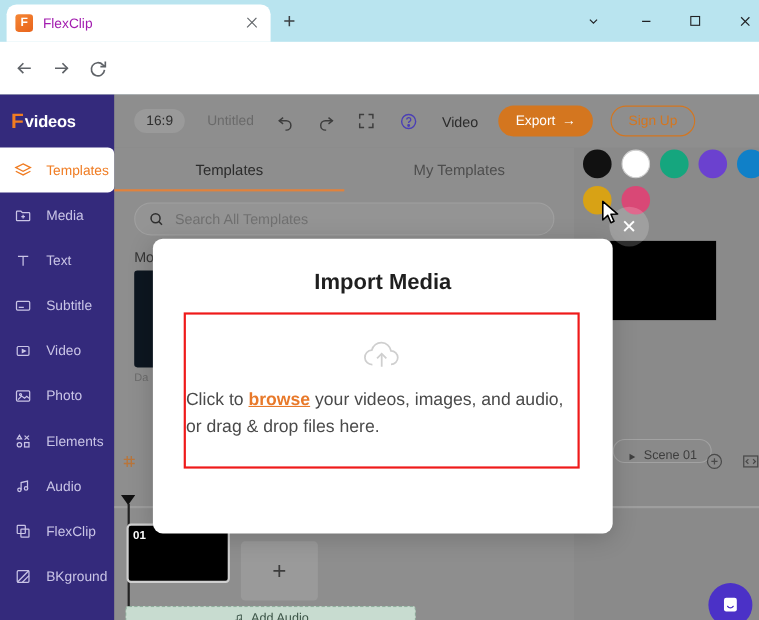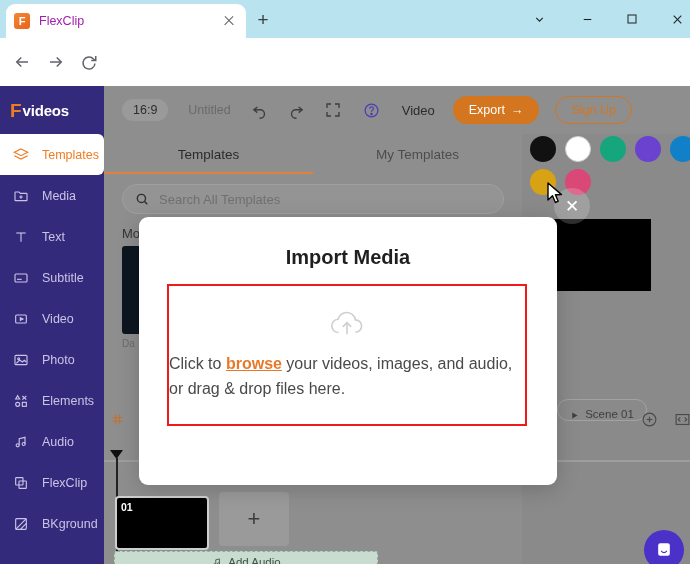--- a/index.html
+++ b/index.html
@@ -143,21 +143,21 @@
   .tl-ico { position: absolute; display: flex; align-items: center;
     justify-content: center; color: #4a4a4a; }
   .tl-track { position: absolute; left: 0; top: 56px; width: 586px; height: 2px;
     background: #9e9e9e; }
   .playhead { position: absolute; left: 6px; top: 46px; width: 13px; height: 13px; }
   .playhead-knob { width: 13px; height: 9px; background: #111;
     clip-path: polygon(0 0, 100% 0, 50% 100%); }
   .playhead-stem { position: absolute; left: 5.5px; top: 8px; width: 2px;
     height: 115px; background: #222; }
   .scene-thumb {
-    position: absolute; left: 11px; top: 92px; width: 94px; height: 54px;
+    position: absolute; left: 11px; top: 72px; width: 94px; height: 54px;
     background: #000; border: 2px solid #cfcfcf; border-radius: 4px;
     color: #fff; font-size: 10.5px; font-weight: bold; padding: 3px 0 0 4px;
   }
   .add-scene {
     position: absolute; left: 115px; top: 88px; width: 70px; height: 54px;
     background: #9a9a9a; border-radius: 4px;
     display: flex; align-items: center; justify-content: center;
     color: #3c3c3c; font-size: 22px;
   }
   .audio-strip {

